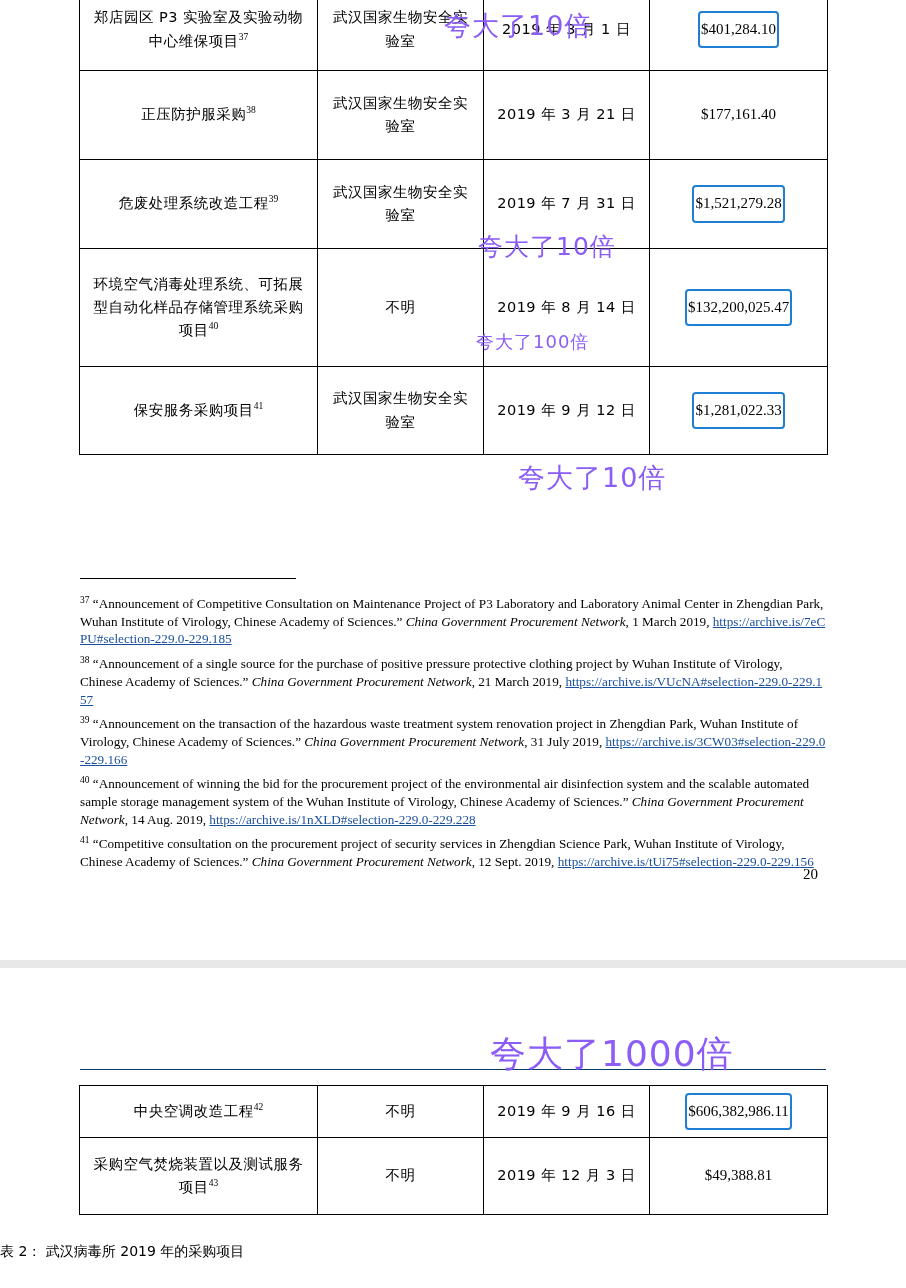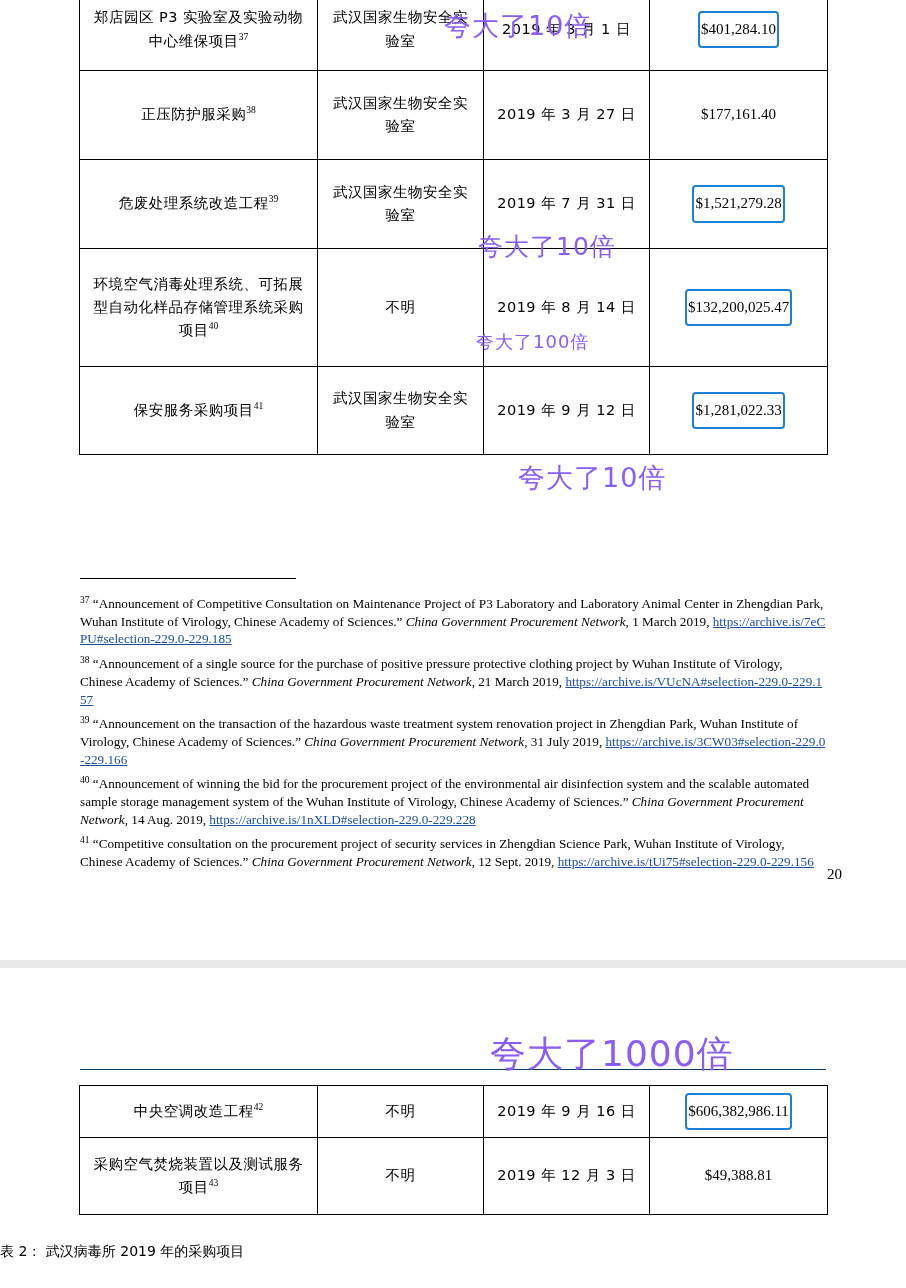--- a/index.html
+++ b/index.html
@@ -98,21 +98,21 @@
   .footnotes .fn { margin-bottom: 0px; margin-top: 6px; }
   .footnotes .num { font-size: 9.5px; vertical-align: super; }
   .footnotes i { font-style: italic; }
   .footnotes a.lnk {
     color: #1a4f9c;
     text-decoration: underline;
     word-break: break-all;
   }
   .pagenum {
     position: absolute;
-    right: 64px;
+    right: 88px;
     top: 866px;
     font-family: "Liberation Serif", serif;
     font-size: 15px;
   }
 
   
   .hdr-rule {
     position: absolute;
     left: 80px;
     top: 1069px;
@@ -157,21 +157,21 @@
         </td>
       </tr>
       <tr style="height:89px;">
         <td>
           <span class="cn">正压防护服采购</span><sup>38</sup>
         </td>
         <td>
           <span class="cn">武汉国家生物安全实验室</span>
         </td>
         <td>
-          <span class="cn">2019 年 3 月 27 日</span>
+          <span class="cn">2019 年 3 月 21 日</span>
         </td>
         <td>
           <span class="amount">$177,161.40</span>
         </td>
       </tr>
       <tr style="height:89px;">
         <td>
           <span class="cn">危废处理系统改造工程</span><sup>39</sup>
         </td>
         <td>

